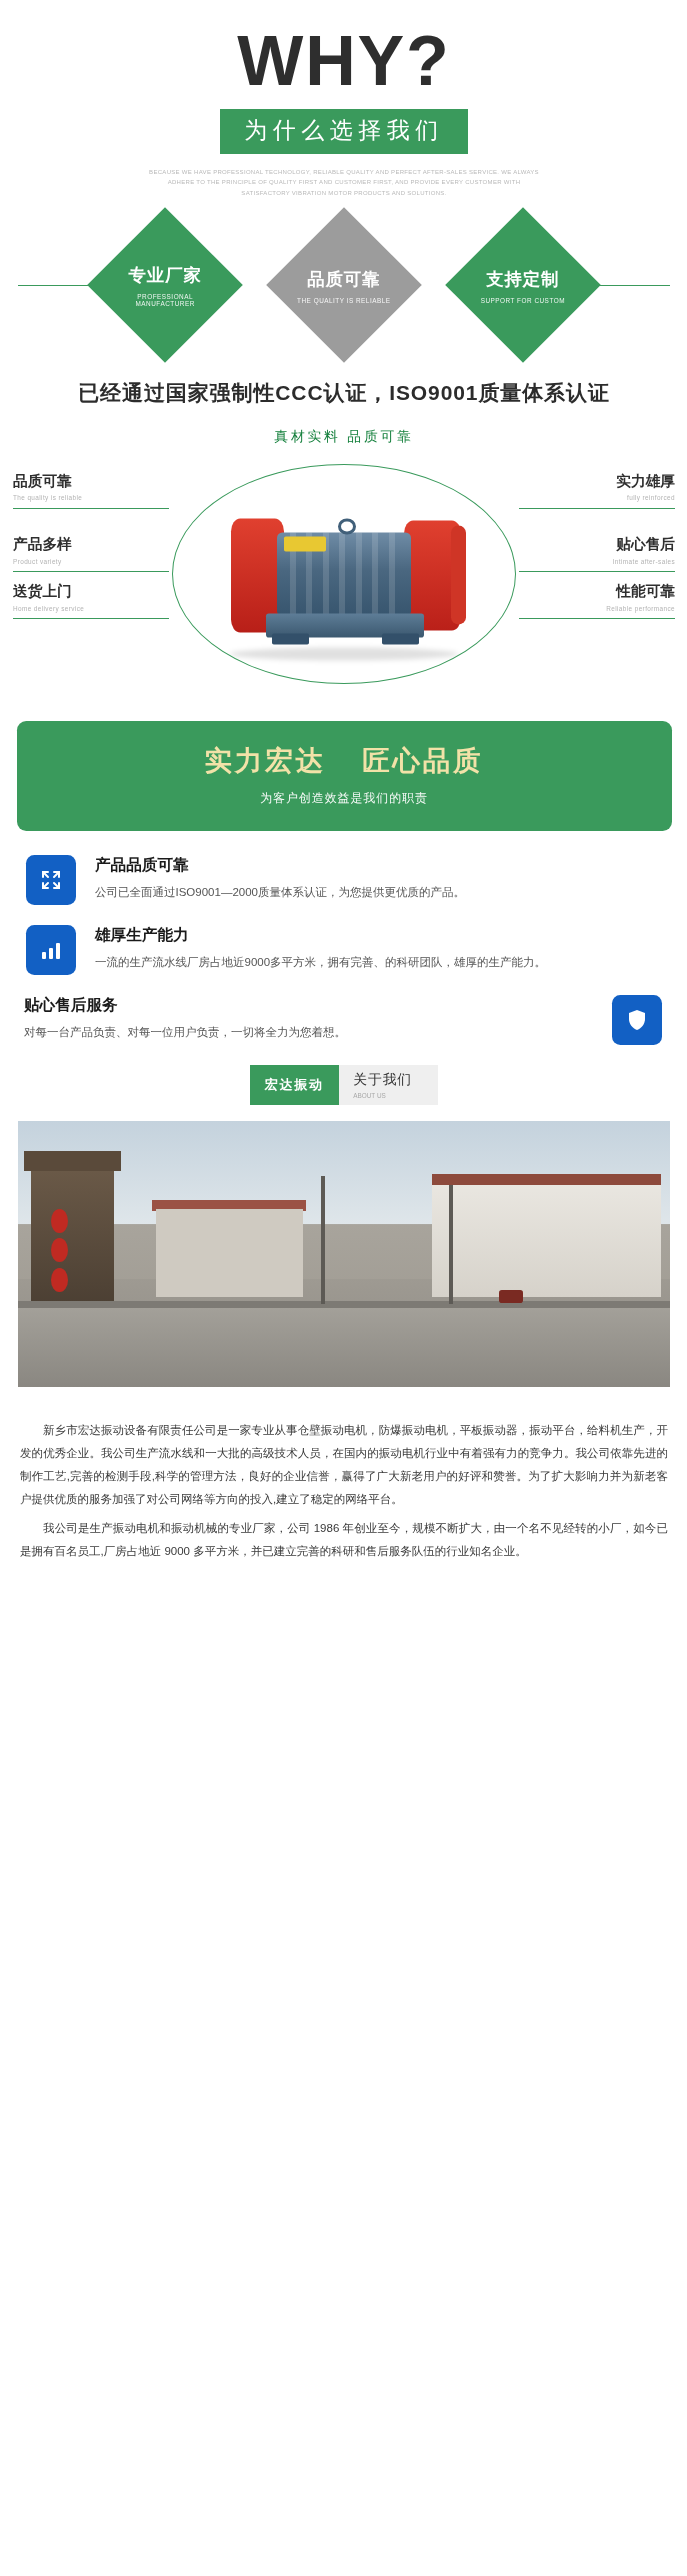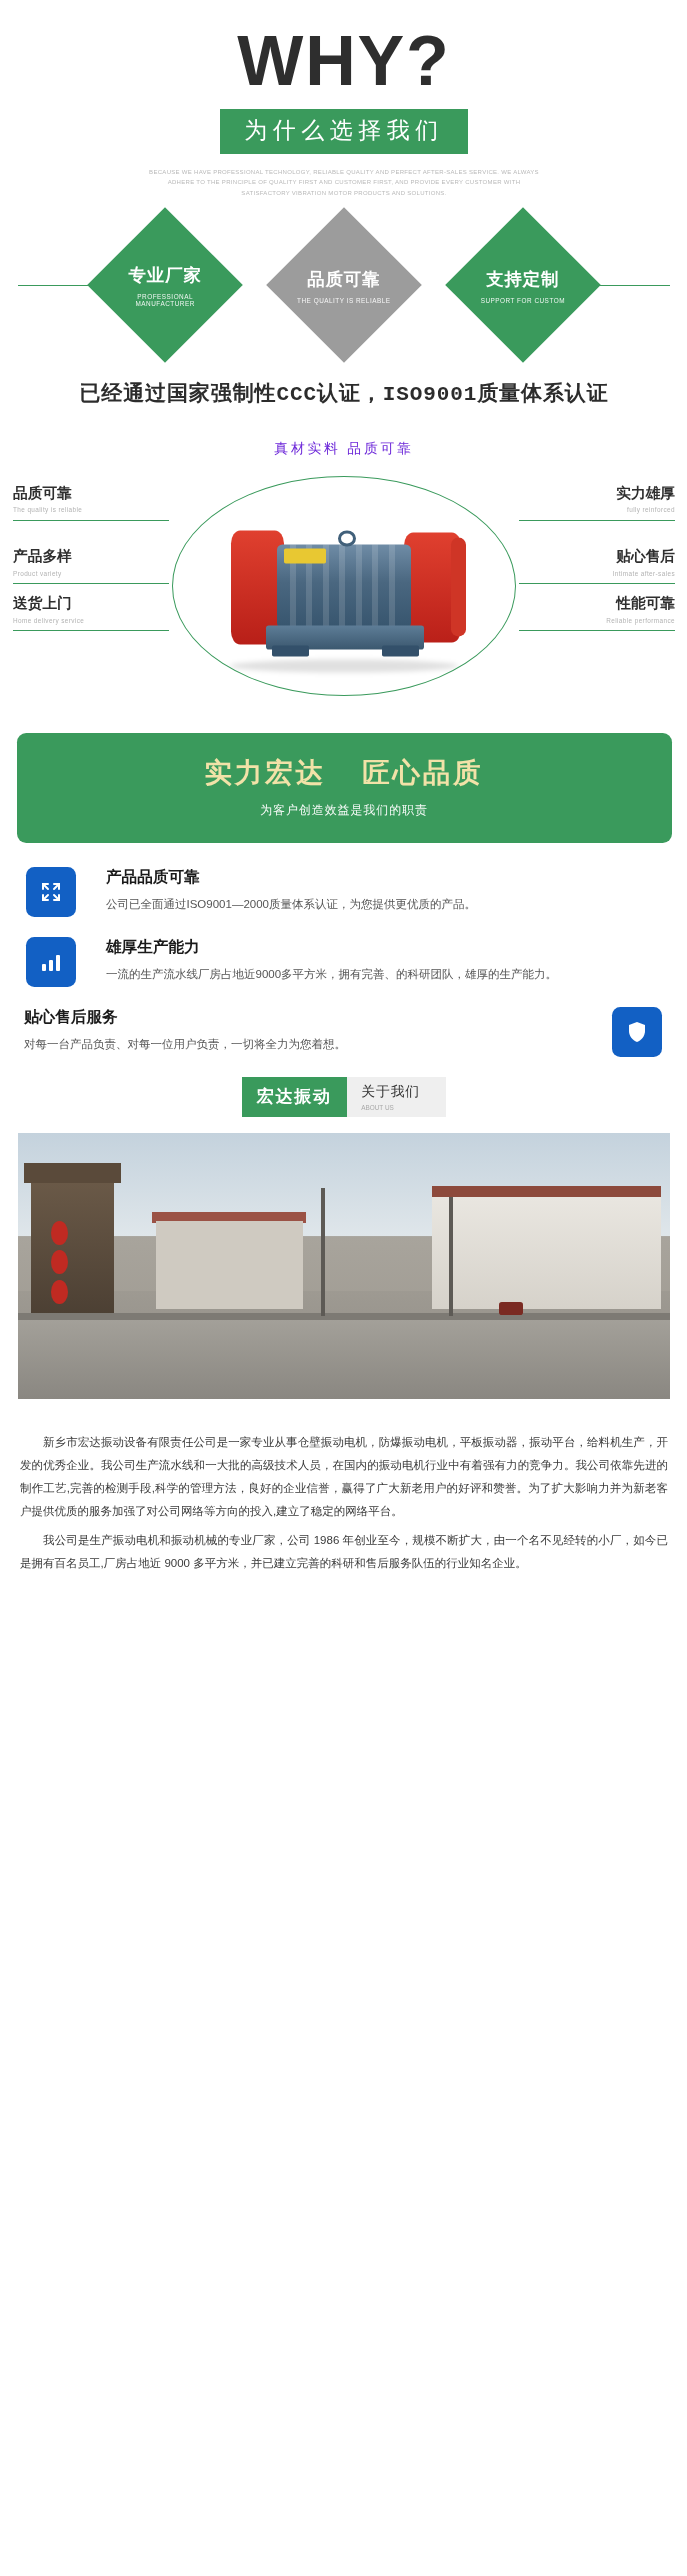--- a/index.html
+++ b/index.html
@@ -78,26 +78,25 @@
   
   .cert {
     text-align: center;
     margin-top: 22px;
   }
   .cert h2 {
     font-size: 21px;
     font-weight: bold;
     color: #2c2c2c;
     letter-spacing: 0.9px;
-    font-family: Liberation Mono, monospace;
   }
   .cert p {
-    margin-top: 33px;
+    margin-top: 21px;
     font-size: 13.8px;
-    color: #6d28d9;
+    color: #15803d;
     letter-spacing: 2.8px;
   }
 
   
   .feature-wrap {
     position: relative;
     margin-top: 9.2px;
     height: 238px;
   }
   .circle {
@@ -209,21 +208,21 @@
     margin-bottom: 20px;
   }
   .adv-icon {
     flex: 0 0 50px;
     width: 50px; height: 50px;
     background: #1260c4;
     border-radius: 8.3px;
     display: flex; align-items: center; justify-content: center;
     color: #fff;
   }
-  .adv-text { padding-left: 30px; flex: 1; }
+  .adv-text { padding-left: 19px; flex: 1; }
   .adv-text h4 { font-size: 15.6px; color: #1a1a1a; font-weight: bold; }
   .adv-text p {
     font-size: 11.5px;
     color: #555;
     line-height: 1.85;
     margin-top: 6.4px;
   }
   .adv-row.reverse { flex-direction: row-reverse; padding: 0 26px 0 24px; }
   .adv-row.reverse .adv-text { padding-left: 0; padding-right: 16.5px; }
 
@@ -231,21 +230,21 @@
   .about-head {
     margin: 20px 0 0;
     display: flex;
     justify-content: center;
     align-items: stretch;
     height: 40px;
   }
   .about-head .tag {
     background: #3a9a5c;
     color: #fff;
-    font-size: 17px;
+    font-size: 13px;
     font-weight: bold;
     letter-spacing: 1.8px;
     display: flex; align-items: center; justify-content: center;
     padding: 0 14.7px;
   }
   .about-head .label {
     background: #efefef;
     padding: 0 26px 0 14.7px;
     display: flex; flex-direction: column; justify-content: center;
   }

